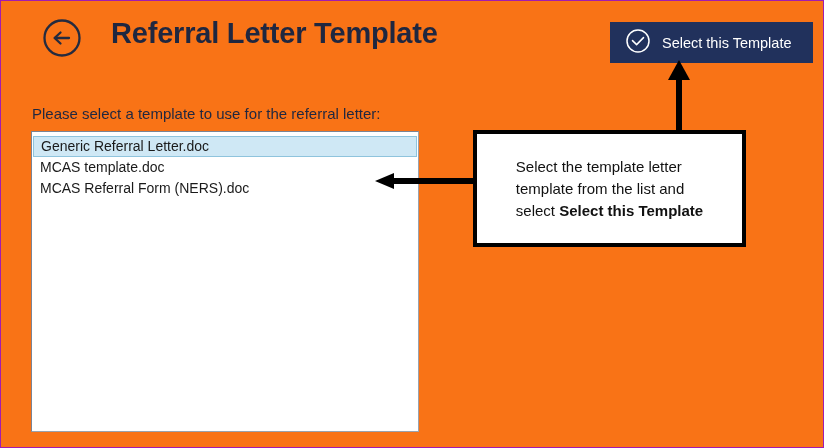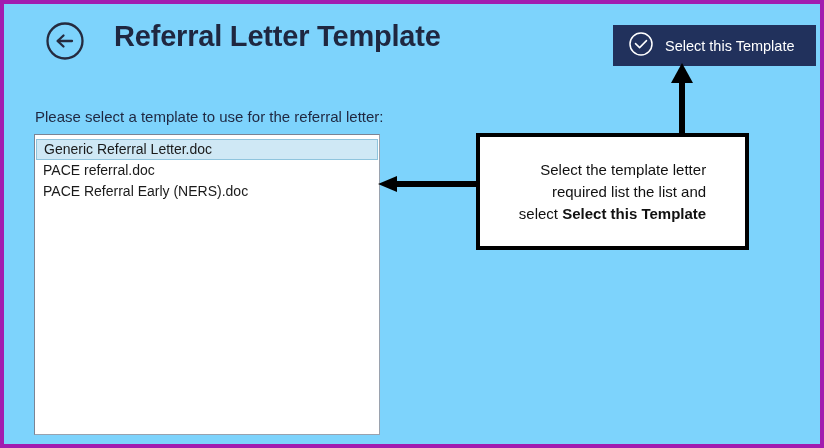--- a/index.html
+++ b/index.html
@@ -5,22 +5,22 @@
   html, body {
     margin: 0;
     padding: 0;
     background: #ffffff;
   }
   #page {
     position: relative;
     width: 824px;
     height: 448px;
     box-sizing: border-box;
-    border: 4px solid #a21caf;
-    background: #7dd3fc;
+    border: 1px solid #a21caf;
+    background: #f97316;
     font-family: "Liberation Sans", sans-serif;
     overflow: hidden;
   }
 
   
   #back-button {
     position: absolute;
     left: 41px;
     top: 17px;
     width: 40px;
@@ -73,21 +73,21 @@
     font-size: 15px;
     color: #1f2740;
     white-space: nowrap;
   }
 
   
   #template-listbox {
     position: absolute;
     left: 30px;
     top: 130px;
-    width: 346px;
+    width: 388px;
     height: 301px;
     background: #ffffff;
     border: 1px solid #7b8494;
     border-right-color: #9aa2ae;
     border-bottom-color: #9aa2ae;
     box-sizing: border-box;
     overflow: hidden;
     padding-top: 4px;
   }
   .list-item {
@@ -115,21 +115,21 @@
     width: 273px;
     height: 117px;
     background: #ffffff;
     border: 4px solid #000000;
     box-sizing: border-box;
     display: flex;
     align-items: center;
     justify-content: center;
   }
   #callout-text {
-    text-align: right;
+    text-align: left;
     font-size: 15px;
     line-height: 22px;
     color: #111111;
     padding: 0 10px;
   }
   #callout-text b { font-weight: bold; }
 
   
   #arrow-to-list {
     position: absolute;
@@ -171,28 +171,28 @@
         <polyline points="7.5,12.6 11.6,16.6 18.5,9.6" fill="none" stroke="#ffffff" stroke-width="1.5" stroke-linecap="round" stroke-linejoin="round"></polyline>
       </svg>
     </span>
     <span class="btn-label">Select this Template</span>
   </div>
 
   <div id="instruction-text">Please select a template to use for the referral letter:</div>
 
   <div id="template-listbox">
     <div class="list-item selected">Generic Referral Letter.doc</div>
-    <div class="list-item">PACE referral.doc</div>
-    <div class="list-item">PACE Referral Early (NERS).doc</div>
+    <div class="list-item">MCAS template.doc</div>
+    <div class="list-item">MCAS Referral Form (NERS).doc</div>
   </div>
 
   <div id="callout-box">
     <div id="callout-text">
       <span>Select the template letter</span><br>
-      <span>required list the list and</span><br>
+      <span>template from the list and</span><br>
       <span>select </span><b>Select this Template</b>
     </div>
   </div>
 
   <div id="arrow-to-list">
     <svg class="arrow-svg" width="99" height="16" viewBox="0 0 99 16">
       <rect x="16" y="5" width="83" height="6" fill="#000000"></rect>
       <polygon points="0,8 19,0 19,16" fill="#000000"></polygon>
     </svg>
   </div>

